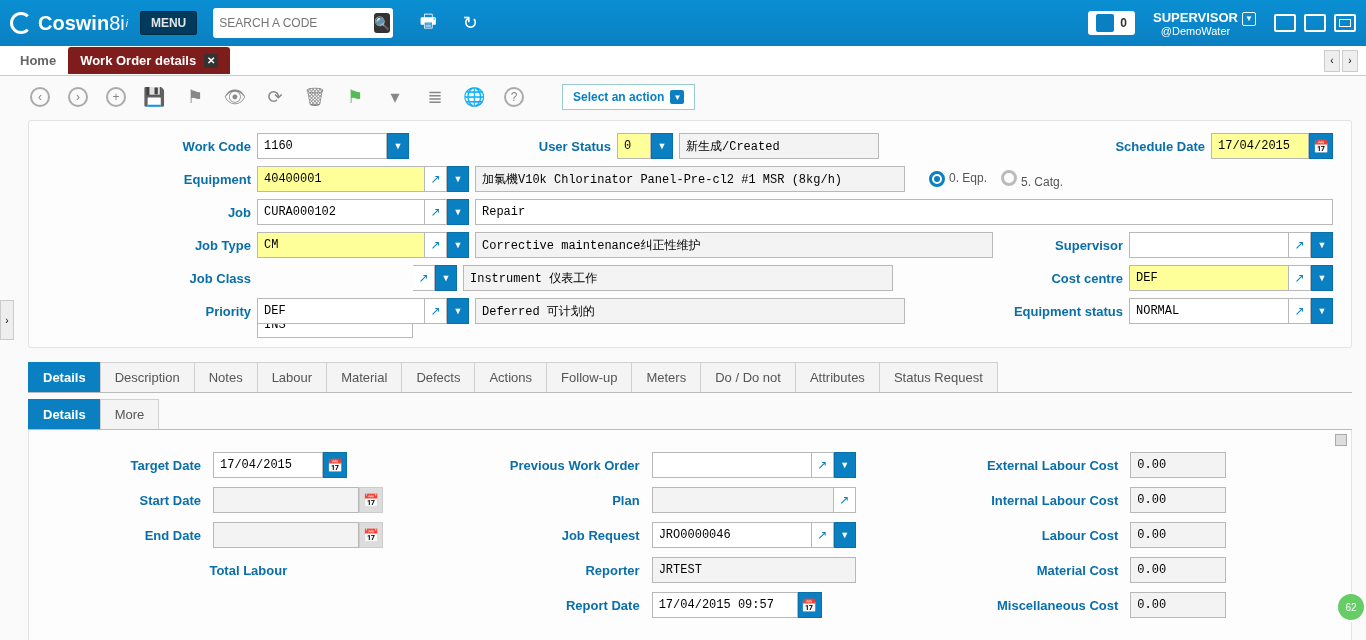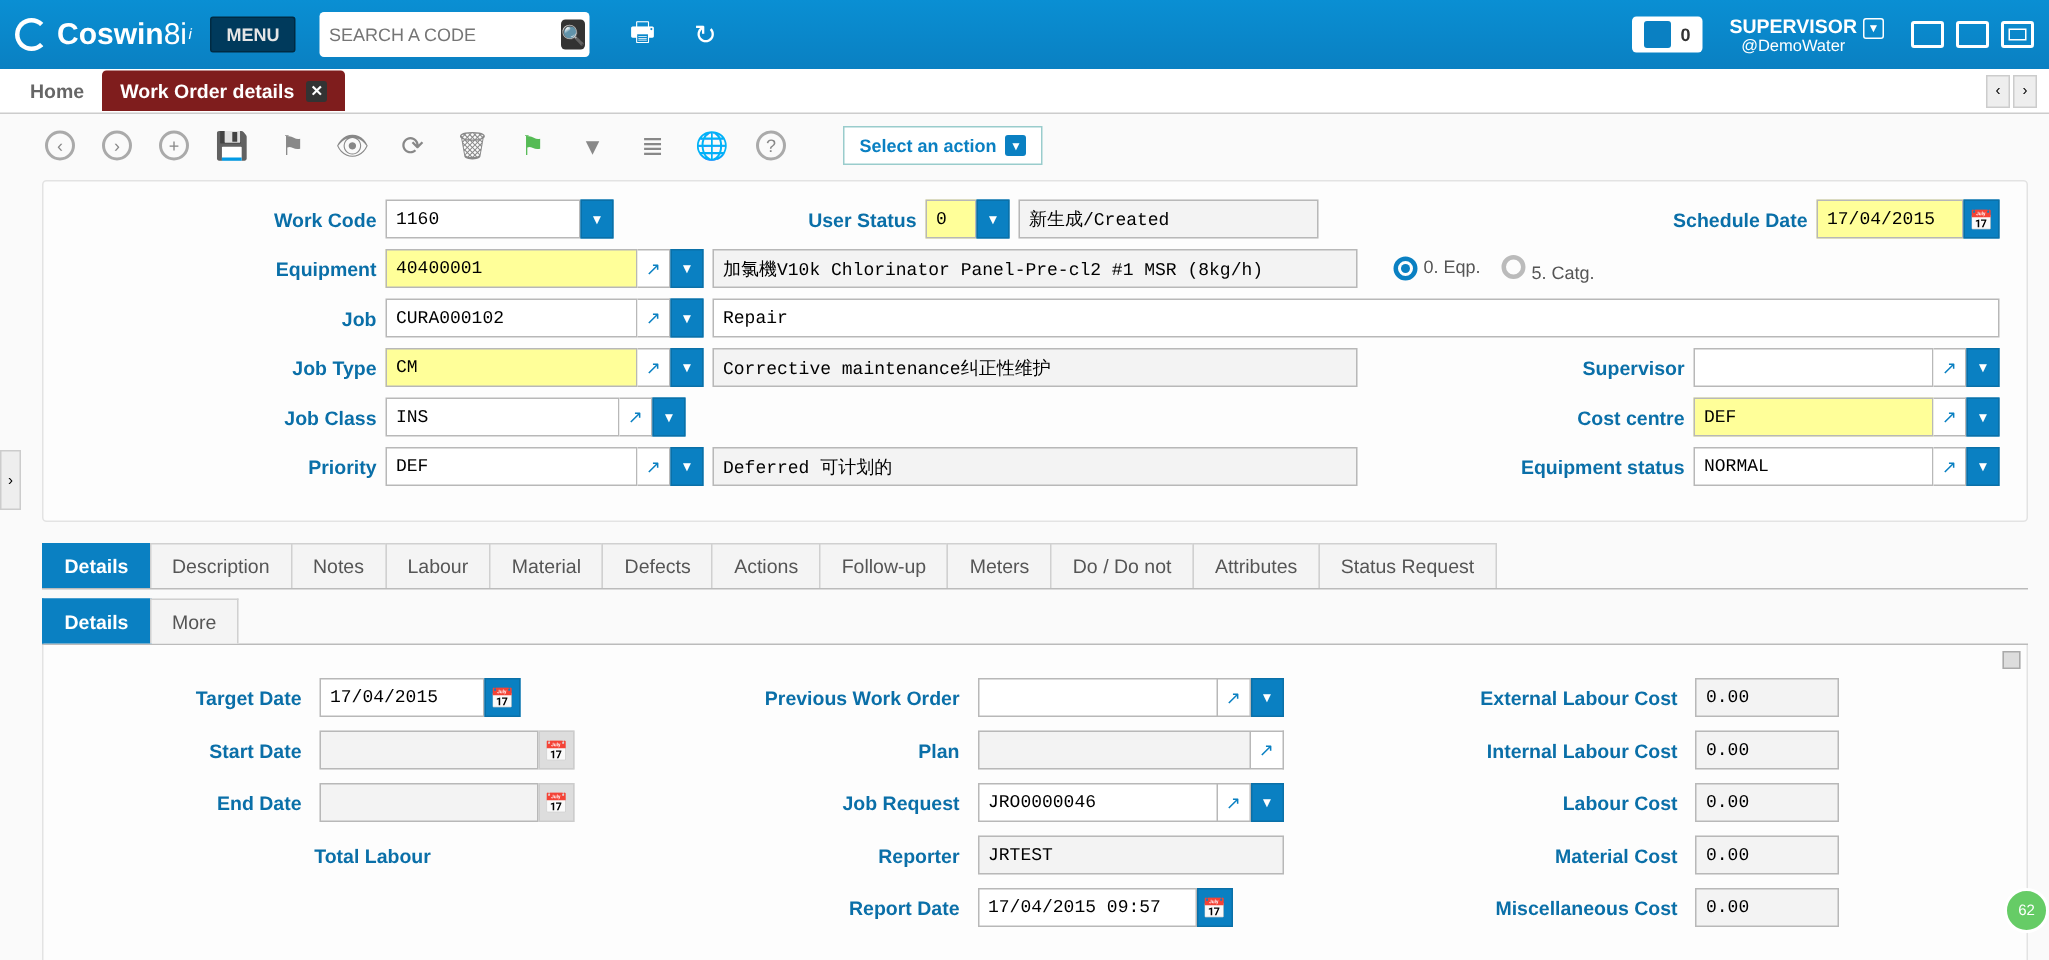--- a/index.html
+++ b/index.html
@@ -194,37 +194,40 @@
     </div>
 
     <div class="row">
       <span class="lbl" style="width:204px">Job Type</span>
       <div class="fld">
           <input class="yellow" style="width: 168px;" value="CM">
           <span class="pop">↗</span>
           <span class="ddbtn">▼</span>
         </div>
       <div class="fld">
-          <input class="ro" style="width: 430px;" readonly="" value="Corrective maintenance纠正性维护">
+          <input class="ro" style="width: 518px;" readonly="" value="Corrective maintenance纠正性维护">
         </div>
       <span style="flex:1"></span>
       <span class="lbl">Supervisor</span>
       <div class="fld">
           <input style="width: 160px;" value="">
           <span class="pop">↗</span>
           <span class="ddbtn">▼</span>
         </div>
     </div>
 
     <div class="row">
       <span class="lbl" style="width:204px">Job Class</span>
       <div class="fld">
-          <input style="width: 156px;" value="INS">
-          <span class="pop">↗</span>
-          <span class="ddbtn">▼</span>
+          <input style="width: 156px; margin-top: 47px;" value="INS">
+          <span class="pop">↗</span>
+          <span class="ddbtn">▼</span>
+        </div>
+      <div class="fld">
+          <input class="ro" style="width: 430px;" readonly="" value="Instrument 仪表工作">
         </div>
       <span style="flex:1"></span>
       <span class="lbl">Cost centre</span>
       <div class="fld">
           <input class="yellow" style="width: 160px;" value="DEF">
           <span class="pop">↗</span>
           <span class="ddbtn">▼</span>
         </div>
     </div>
 

